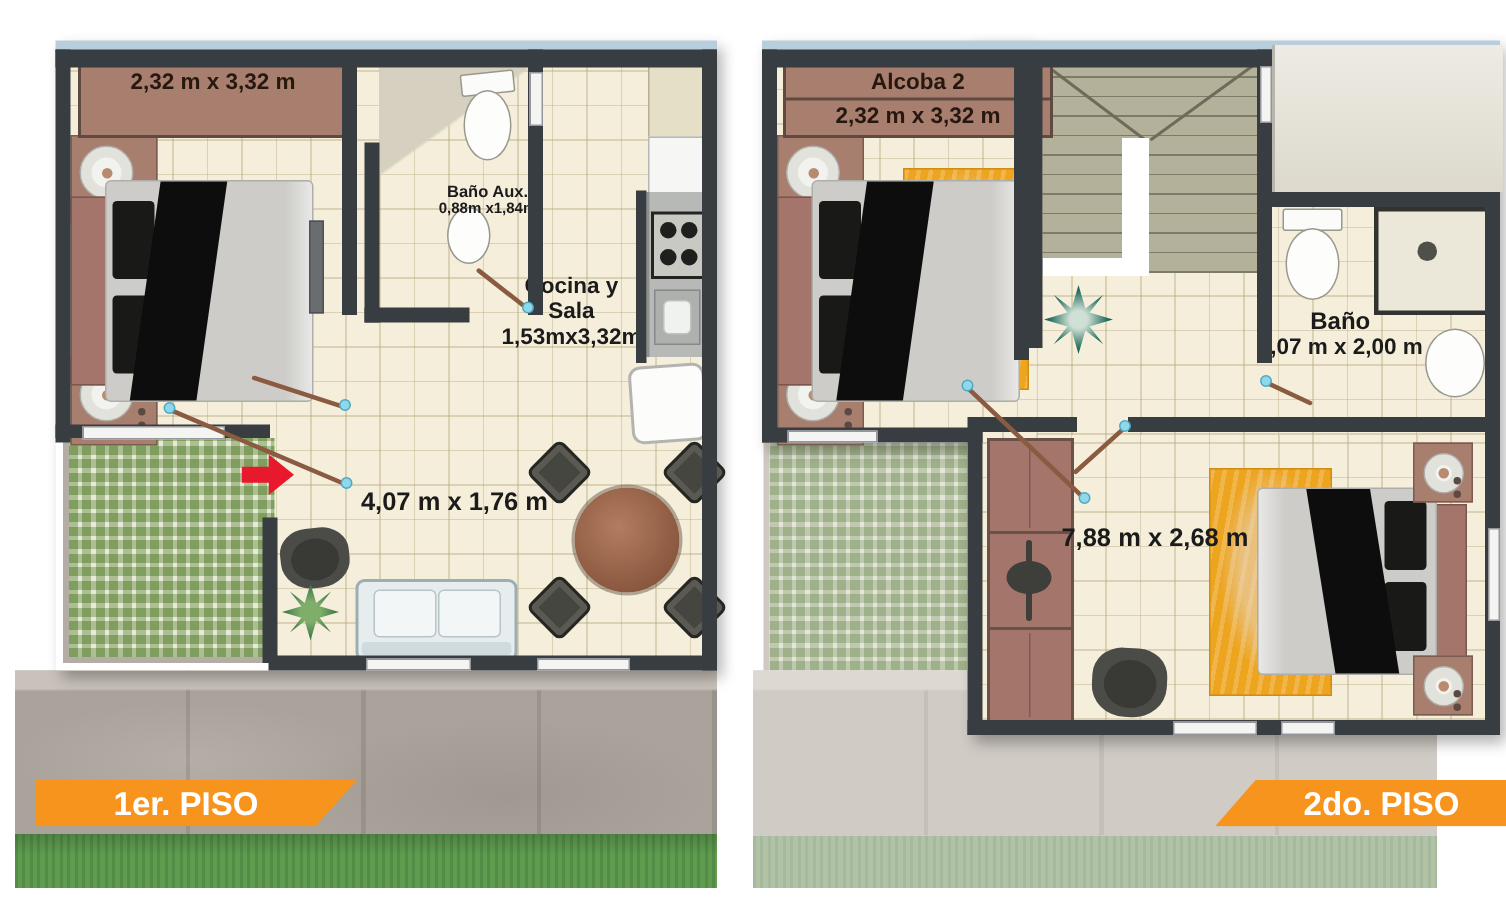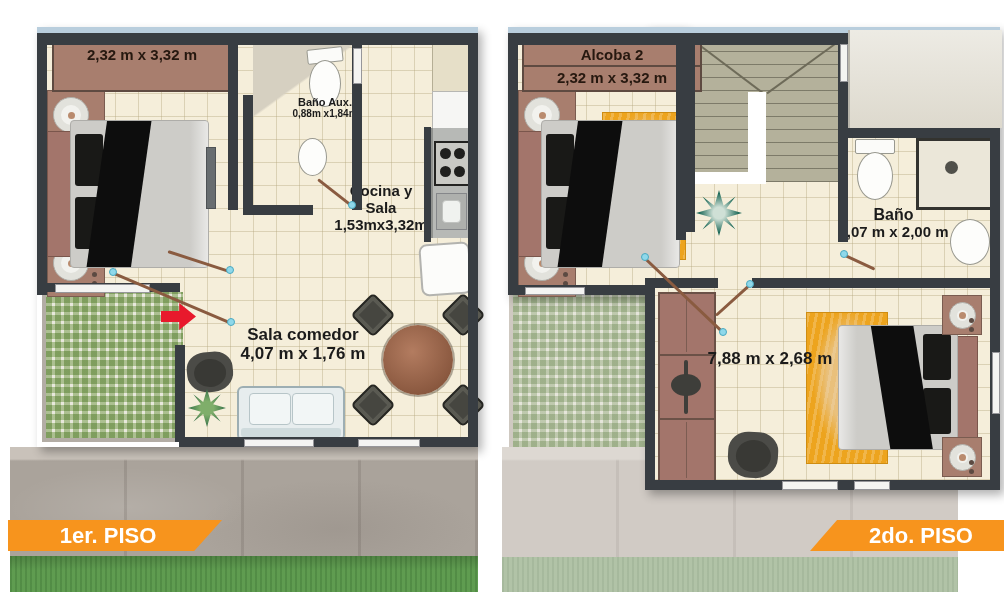--- a/index.html
+++ b/index.html
@@ -128,21 +128,21 @@
   #l-hb{left:47px;top:131px;width:26px;height:124px}
   #l-mat{left:70px;top:120px;width:137px;height:146px}
   .matP1{left:4px;top:13px;width:28px;height:52px}
   .matP2{left:4px;top:76px;width:28px;height:52px}
   .matS{left:26px;top:-12px;width:44px;height:170px;transform:rotate(8deg)}
   .matF{right:0;top:0;width:18px;height:100%}
   #l-tv{left:206px;top:147px;width:8px;height:60px}
   #l-ustair{left:253px;top:45px;width:100px;height:72px}
   #l-ttank{left:307px;top:48px;width:34px;height:13px;transform:rotate(-6deg)}
   #l-tbowl{left:309px;top:60px;width:30px;height:45px}
-  #l-balabel{left:282px;top:96px;width:86px;height:28px}
+  #l-balabel{left:282px;top:122px;width:86px;height:28px}
   #l-balabel .s1{font-size:11px}
   #l-balabel .s2{font-size:10px}
   #l-basink{left:298px;top:138px;width:27px;height:36px}
   #l-cb{left:432px;top:43px;width:37px;height:47px}
   #l-washer{left:432px;top:91px;width:36px;height:37px}
   #l-cg{left:431px;top:128px;width:38px;height:110px}
   #l-stove{left:434px;top:141px;width:33px;height:41px}
   .bu1{left:4px;top:5px}.bu2{left:18px;top:5px}.bu3{left:4px;top:23px}.bu4{left:18px;top:23px}
   #l-ksink{left:436px;top:193px;width:29px;height:35px}
   #l-fridge{left:420px;top:243px;width:47px;height:48px}
@@ -152,21 +152,21 @@
   #l-dc1{left:357px;top:299px}#l-dc2{left:447px;top:299px}#l-dc3{left:357px;top:389px}#l-dc4{left:447px;top:389px}
   #l-sofa{left:237px;top:386px;width:104px;height:51px}
   #l-sofa .c1{left:10px}#l-sofa .c2{left:53px}
   #l-archair{left:187px;top:352px;width:46px;height:40px;transform:rotate(-6deg)}
   #l-plant{left:188px;top:389px;width:38px;height:38px}
   #l-arrow{left:161px;top:303px;width:35px;height:27px}
   #l-leaf1{left:114px;top:272px;width:129px;transform:rotate(23deg)}
   #l-leaf2{left:168px;top:250px;width:64px;transform:rotate(18deg)}
   #l-leaf3{left:318px;top:178px;width:44px;transform:rotate(38deg)}
   #l-h1{left:109px;top:268px}#l-h2{left:227px;top:318px}#l-h3{left:226px;top:266px}#l-h4{left:348px;top:201px}
-  #l-banner{left:8px;top:520px;width:200px;height:31px;padding-right:14px}
+  #l-banner{left:24px;top:520px;width:200px;height:31px;padding-right:14px}
   
   #r-gpatio{left:509px;top:295px;width:132px;height:152px}
   #r-gconcrete{left:502px;top:447px;width:456px;height:110px}
   #r-ggrass{left:502px;top:557px;width:456px;height:35px}
   #r-shadow1{left:508px;top:27px;width:178px;height:268px}
   #r-shadow2{left:645px;top:27px;width:355px;height:463px}
   #r-blue{left:508px;top:27px;width:492px;height:7px}
   #r-floorA{left:517px;top:38px;width:174px;height:252px}
   #r-floorB{left:645px;top:288px;width:346px;height:192px}
   #r-floorC{left:691px;top:38px;width:300px;height:252px}
@@ -297,21 +297,20 @@
     <div id="l-balabel" class="lbl">
       <span class="s1">Baño Aux.</span>
       <span class="s2">0,88m x1,84m</span>
     </div>
     <div id="l-clabel" class="lbl">
       <span>Cocina y</span>
       <span>Sala</span>
       <span>1,53mx3,32m</span>
     </div>
     <div id="l-slabel" class="lbl">
-      <span>Sala comedor</span>
       <span>4,07 m x 1,76 m</span>
     </div>
 
     <div id="lw-top" class="wall"></div>
     <div id="lw-left" class="wall"></div>
     <div id="lw-right" class="wall"></div>
     <div id="lw-bottom" class="wall"></div>
     <div id="lw-a3b" class="wall"></div>
     <div id="lw-patr" class="wall"></div>
     <div id="lw-a3r" class="wall"></div>

